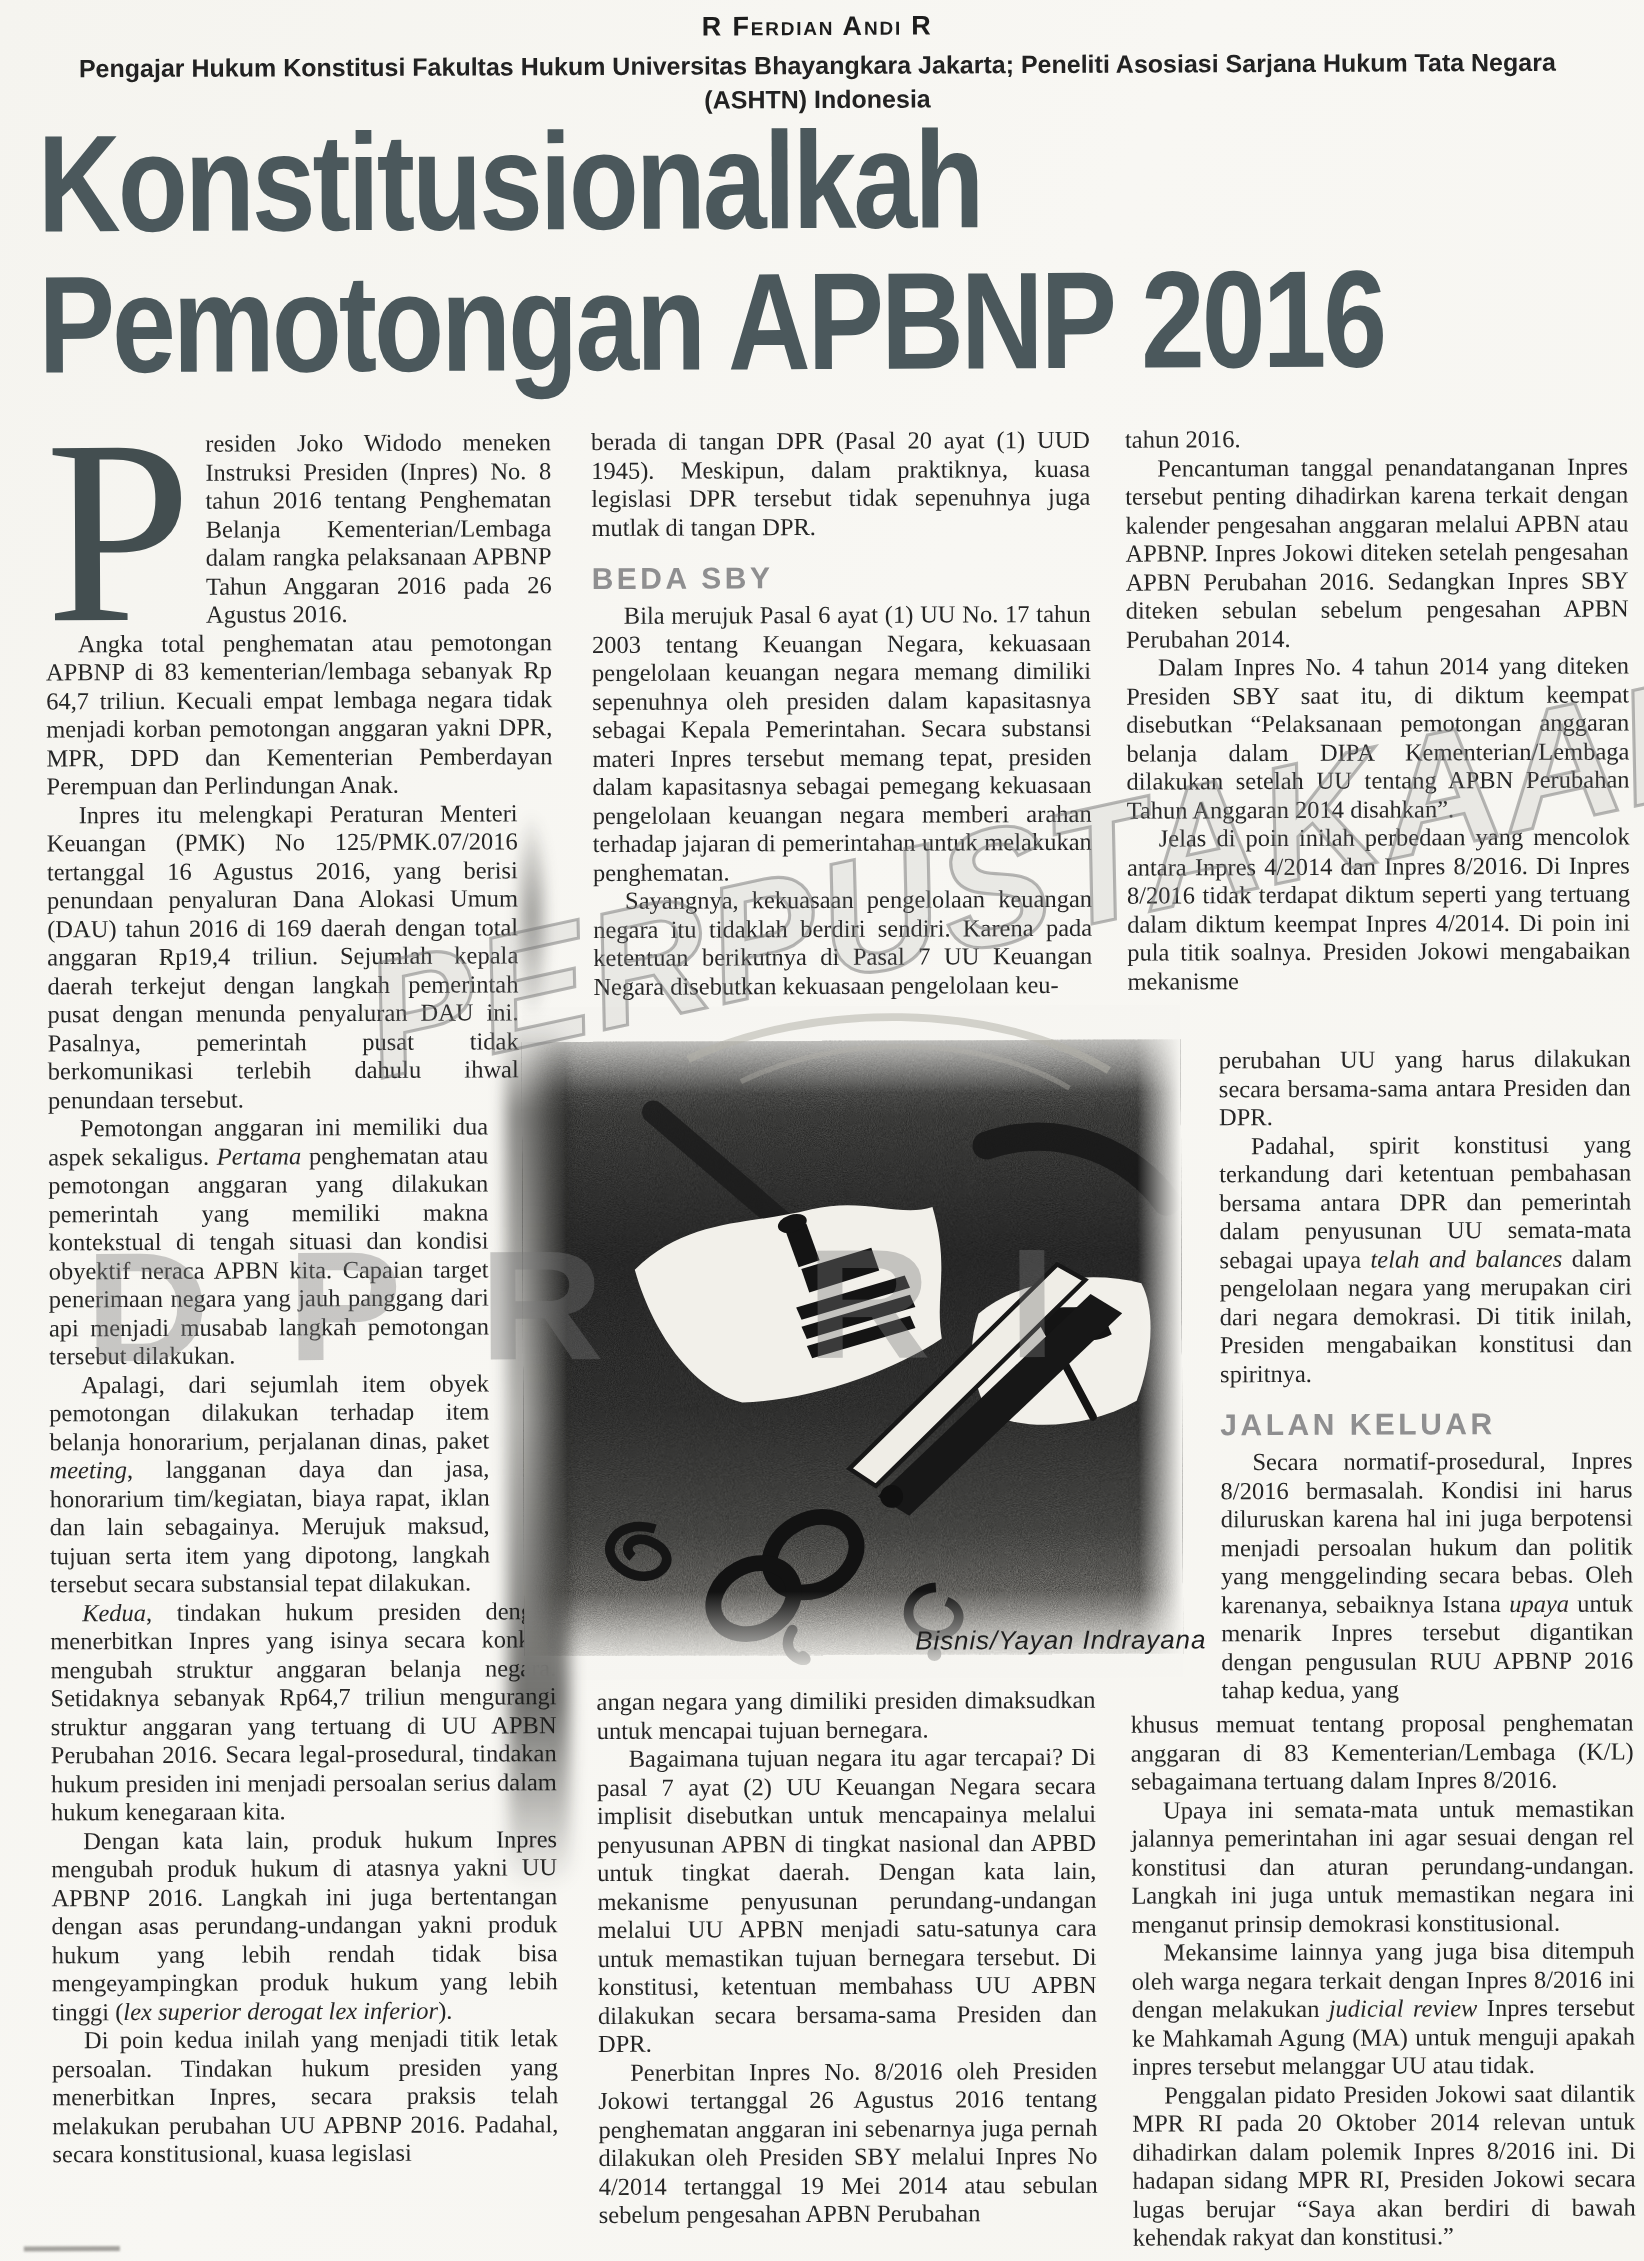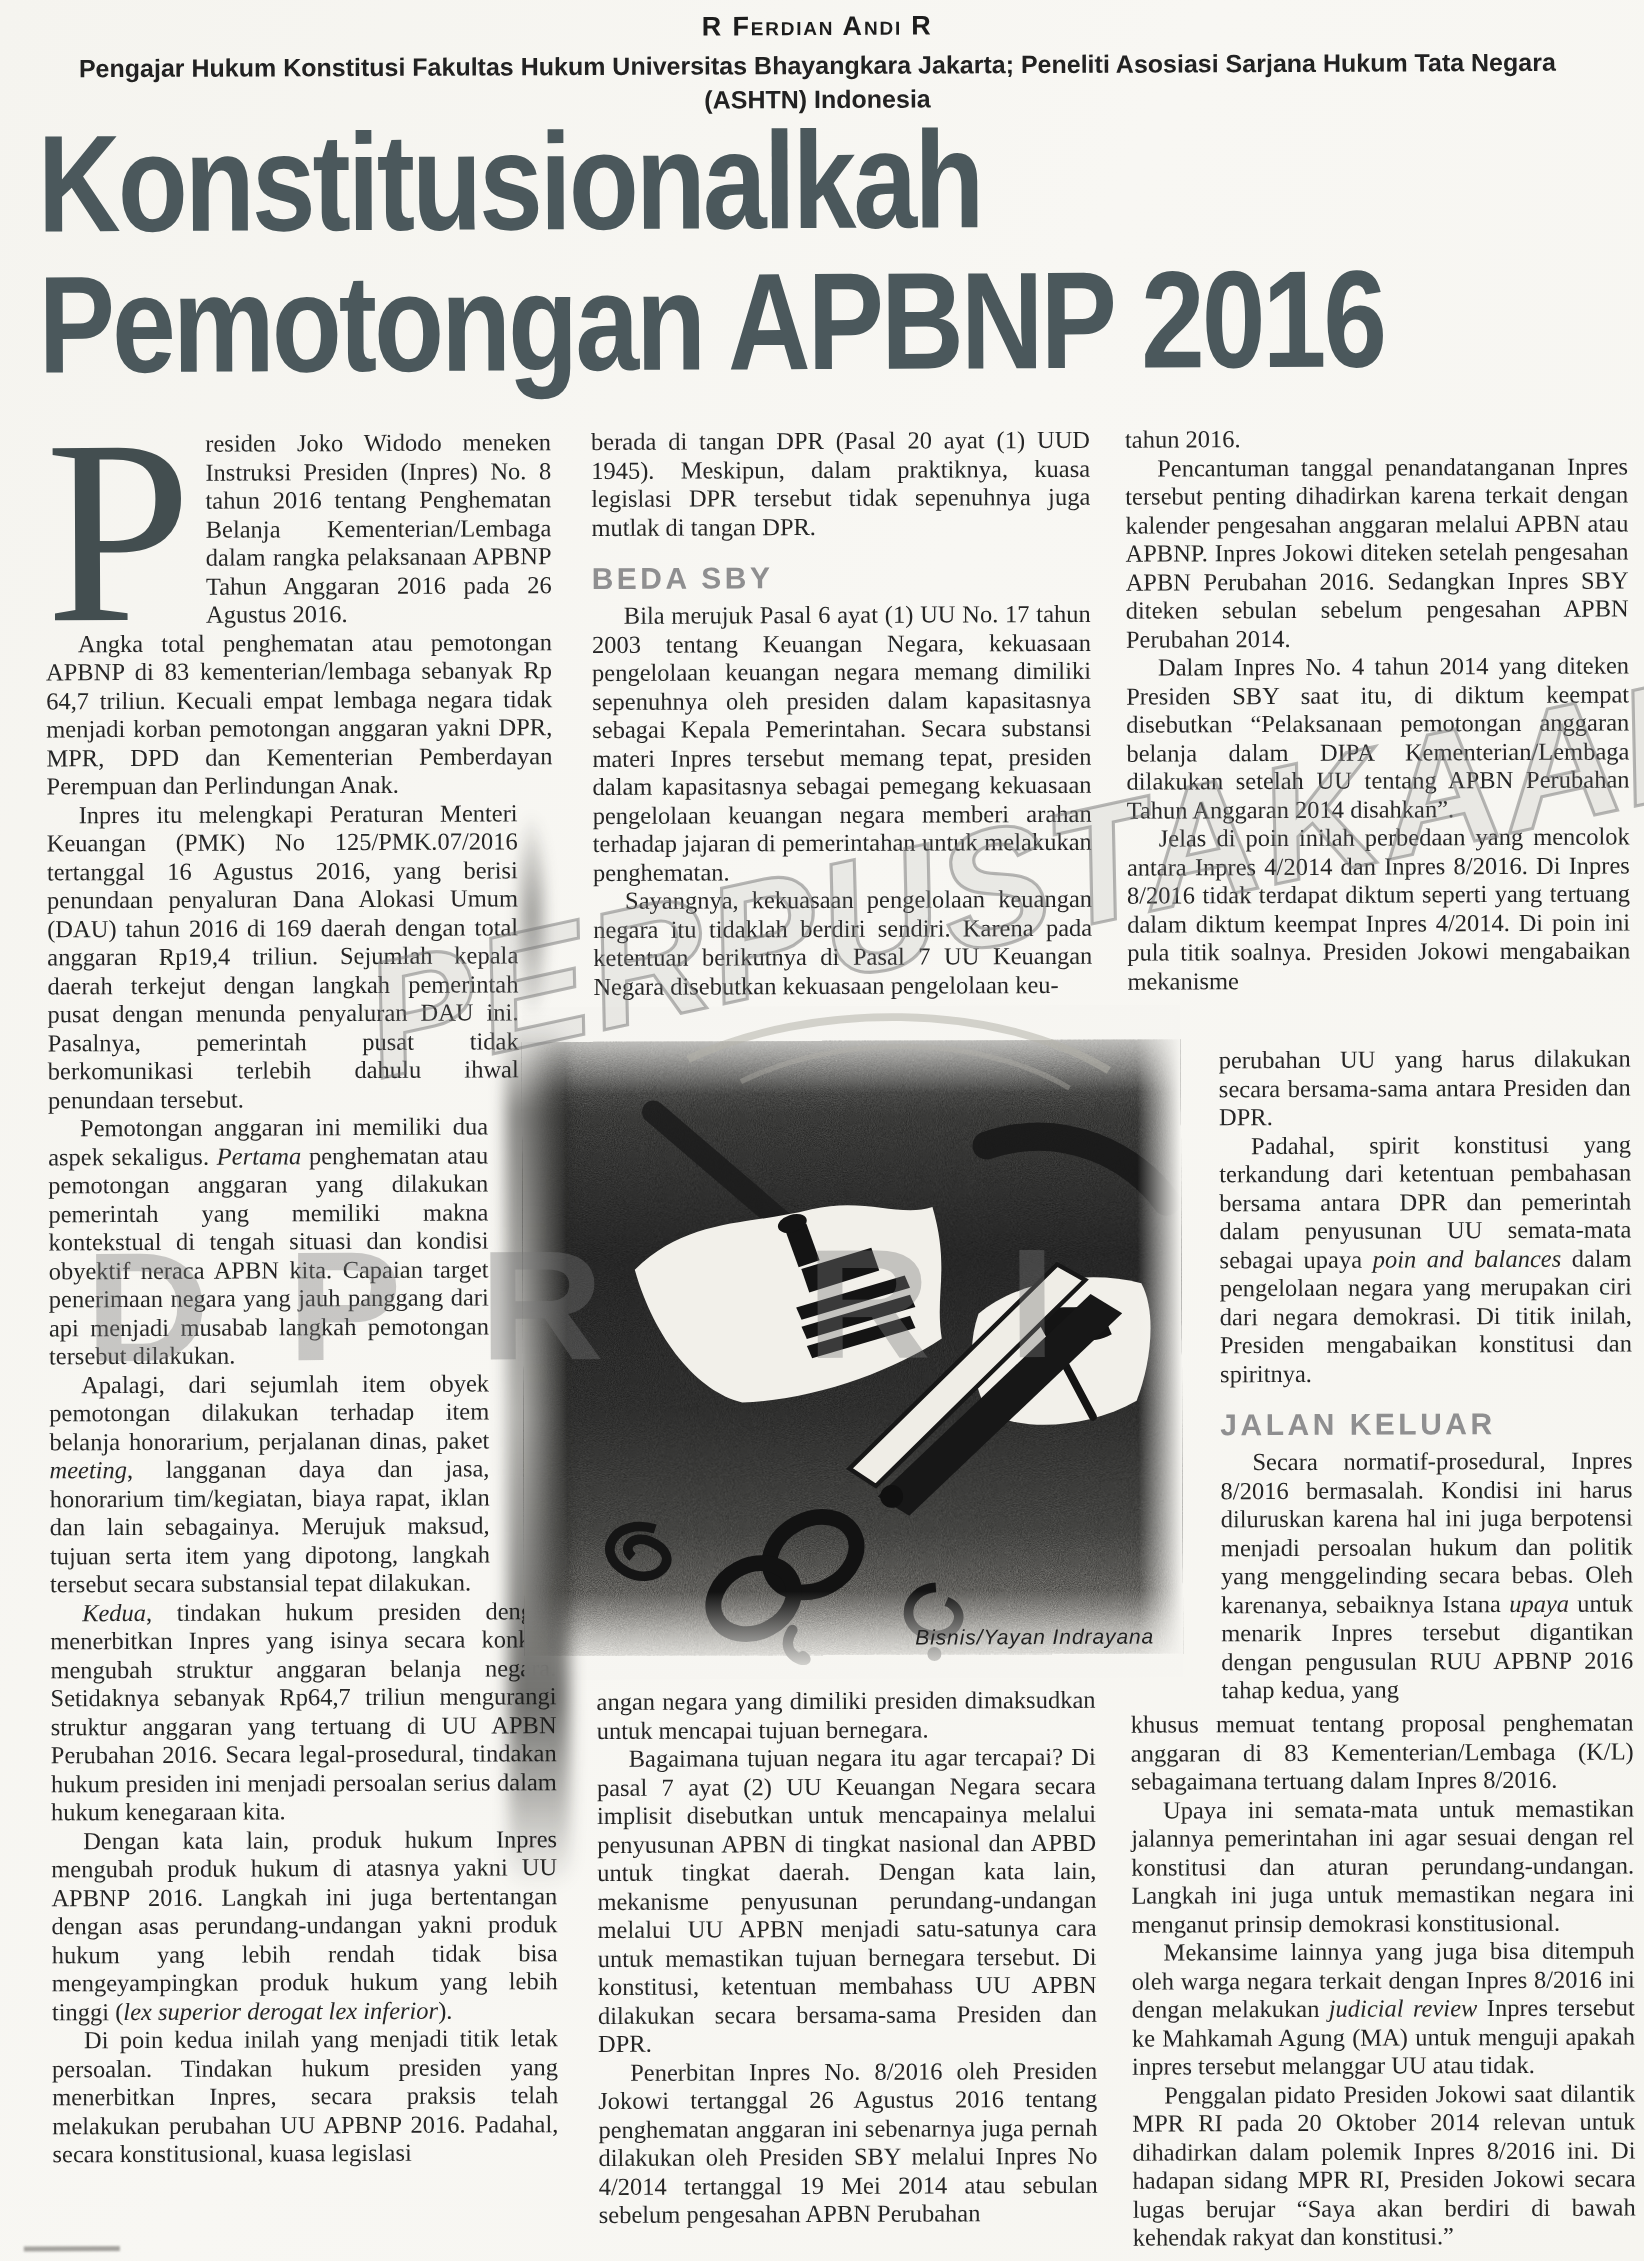--- a/index.html
+++ b/index.html
@@ -33,21 +33,21 @@
   .dropcap{float:left;font-family:"Liberation Serif",serif;font-size:263px;line-height:0.72;
            padding:7px 14px 0 0;color:#434e50;}
   .blkA{height:613px;overflow:hidden;}
   .gap2{height:647px;}
   .a3{height:621px;overflow:hidden;}
   .b3{padding-left:91px;min-height:664px;box-sizing:border-box;}
 
   
   .illus{position:absolute;left:522px;top:1006px;width:659px;height:673px;z-index:20;}
   .credit{position:absolute;left:913px;top:1626px;z-index:30;
-          font-family:"Liberation Sans",sans-serif;font-style:italic;font-size:21px;
+          font-family:"Liberation Sans",sans-serif;font-style:italic;font-size:26px;
           letter-spacing:0.9px;color:#1f1f1f;}
 
   
   .wm1{position:absolute;left:368px;top:927px;z-index:45;white-space:nowrap;
        font-family:"Liberation Sans",sans-serif;font-style:italic;font-weight:700;
        font-size:165px;letter-spacing:3.5px;color:rgba(130,130,130,0.12);
        -webkit-text-stroke:3.1px rgba(115,115,115,0.5);
        transform:rotate(-12deg);transform-origin:left center;}
   .wm2{position:absolute;left:84px;top:1214px;z-index:40;white-space:nowrap;
        font-family:"Liberation Sans",sans-serif;font-weight:800;
@@ -108,21 +108,21 @@
 
     <div class="colwrap col3">
       <div class="a3">
           <p><span>tahun 2016.</span></p>
           <p class="ind"><span>Pencantuman tanggal penandatanganan Inpres tersebut penting dihadirkan karena terkait dengan kalender pengesahan anggaran melalui APBN atau APBNP. Inpres Jokowi diteken setelah pengesahan APBN Perubahan 2016. Sedangkan Inpres SBY diteken sebulan sebelum pengesahan APBN Perubahan 2014.</span></p>
           <p class="ind"><span>Dalam Inpres No. 4 tahun 2014 yang diteken Presiden SBY saat itu, di diktum keempat disebutkan “Pelaksanaan pemotongan anggaran belanja dalam DIPA Kementerian/Lembaga dilakukan setelah UU tentang APBN Perubahan Tahun Anggaran 2014 disahkan”.</span></p>
           <p class="ind"><span>Jelas di poin inilah perbedaan yang mencolok antara Inpres 4/2014 dan Inpres 8/2016. Di Inpres 8/2016 tidak terdapat diktum seperti yang tertuang dalam diktum keempat Inpres 4/2014.  Di poin ini pula titik soalnya. Presiden Jokowi mengabaikan mekanisme</span></p>
         </div>
       <div class="b3">
           <p><span>perubahan UU yang harus dilakukan secara bersama-sama antara Presiden dan DPR.</span></p>
-          <p class="ind"><span>Padahal, spirit konstitusi yang terkandung dari ketentuan pembahasan bersama antara DPR dan pemerintah dalam penyusunan UU semata-mata sebagai upaya </span><span class="it">poin and balances</span><span> dalam pengelolaan negara yang merupakan ciri dari negara demokrasi. Di titik inilah, Presiden mengabaikan konstitusi dan spiritnya.</span></p>
+          <p class="ind"><span>Padahal, spirit konstitusi yang terkandung dari ketentuan pembahasan bersama antara DPR dan pemerintah dalam penyusunan UU semata-mata sebagai upaya </span><span class="it">telah and balances</span><span> dalam pengelolaan negara yang merupakan ciri dari negara demokrasi. Di titik inilah, Presiden mengabaikan konstitusi dan spiritnya.</span></p>
           <div class="sec">JALAN KELUAR</div>
           <p class="ind"><span>Secara normatif-prosedural, Inpres 8/2016 bermasalah. Kondisi ini harus diluruskan karena hal ini juga berpotensi menjadi persoalan hukum dan politik yang menggelinding secara bebas. Oleh karenanya, sebaiknya Istana </span><span class="it">upaya</span><span> untuk menarik Inpres tersebut digantikan dengan pengusulan RUU APBNP 2016 tahap kedua, yang</span></p>
         </div>
       <div>
           <p><span>khusus memuat tentang proposal penghematan anggaran di 83 Kementerian/Lembaga (K/L) sebagaimana tertuang dalam Inpres 8/2016.</span></p>
           <p class="ind"><span>Upaya ini semata-mata untuk memastikan jalannya pemerintahan ini agar sesuai dengan rel konstitusi dan aturan perundang-undangan. Langkah ini juga untuk memastikan negara ini menganut prinsip demokrasi konstitusional.</span></p>
           <p class="ind"><span>Mekansime lainnya yang juga bisa ditempuh oleh warga negara terkait dengan Inpres 8/2016 ini dengan melakukan </span><span class="it">judicial review</span><span> Inpres tersebut ke Mahkamah Agung (MA) untuk menguji apakah inpres tersebut melanggar UU atau tidak.</span></p>
           <p class="ind"><span>Penggalan pidato Presiden Jokowi saat dilantik MPR RI pada 20 Oktober 2014 relevan untuk dihadirkan dalam polemik Inpres 8/2016 ini. Di hadapan sidang MPR RI, Presiden Jokowi secara lugas berujar “Saya akan berdiri di bawah kehendak rakyat dan konstitusi.”</span></p>
         </div>
     </div>

